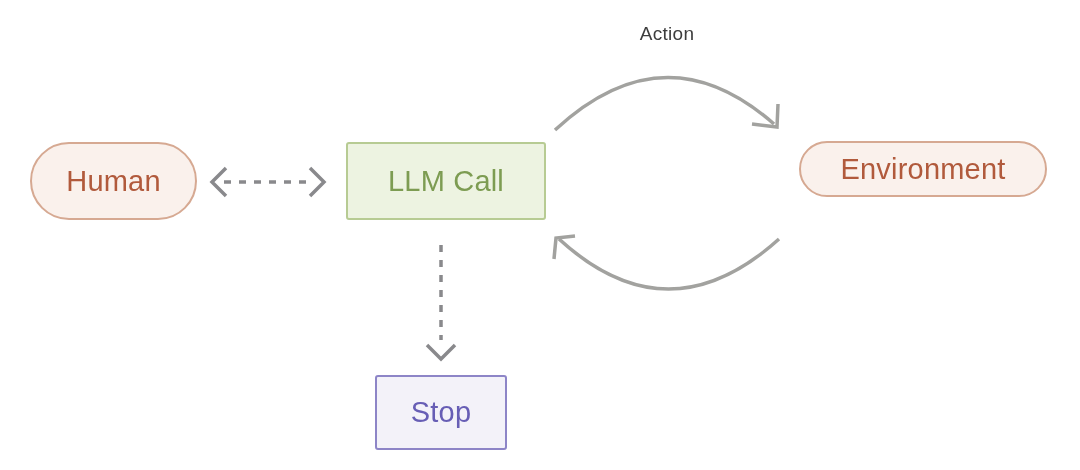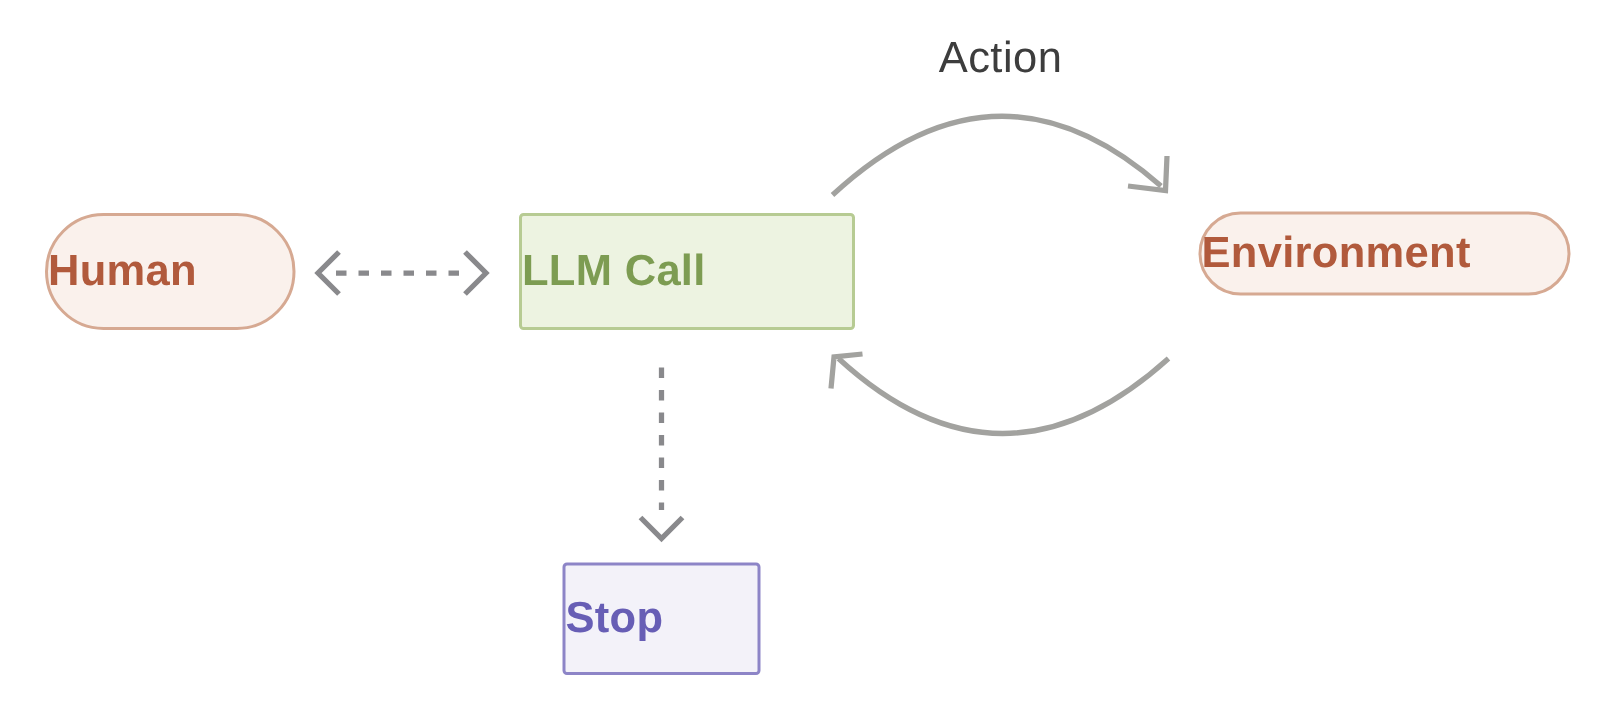--- a/index.html
+++ b/index.html
@@ -11,52 +11,53 @@
     position: relative;
     width: 1080px;
     height: 470px;
     background: var(--bg, #ffffff);
     overflow: hidden;
   }
   .node {
     position: absolute;
     display: flex;
     align-items: center;
+    justify-content: center;
     box-sizing: border-box;
-    font-weight: bold;
+    font-weight: normal;
     font-size: 29px;
     letter-spacing: 0.2px;
     white-space: nowrap;
   }
   .pill {
     background: var(--peach-fill);
     border: 2px solid var(--peach-border);
     color: var(--rust-text);
     border-radius: 40px;
   }
   #node-human  { left: 30px;  top: 142px; width: 167px; height: 78px; }
   #node-environment { left: 799px; top: 141px; width: 248px; height: 56px; }
   #node-llm-call {
-    left: 346px; top: 142px; width: 224px; height: 78px;
+    left: 346px; top: 142px; width: 200px; height: 78px;
     background: var(--green-fill);
     border: 2px solid var(--green-border);
     color: var(--green-text);
     border-radius: 3px;
   }
   #node-stop {
     left: 375px; top: 375px; width: 132px; height: 75px;
     background: var(--lavender-fill);
     border: 2px solid var(--lavender-border);
     color: var(--purple-text);
     border-radius: 3px;
   }
   .edge-label {
     position: absolute;
     transform: translateX(-50%);
-    font-size: 29px;
+    font-size: 19px;
     font-weight: 500;
     color: var(--label-text);
     letter-spacing: 0.3px;
     white-space: nowrap;
   }
   #label-action   { left: 667px; top: 23px; }
   #label-feedback { left: 665px; top: 304px; }
   svg.arrow-layer {
     position: absolute;
     left: 0; top: 0;

